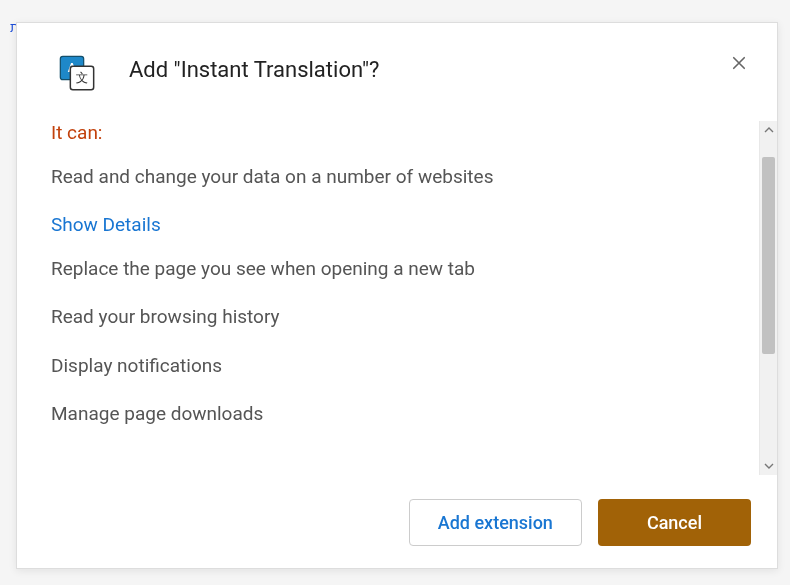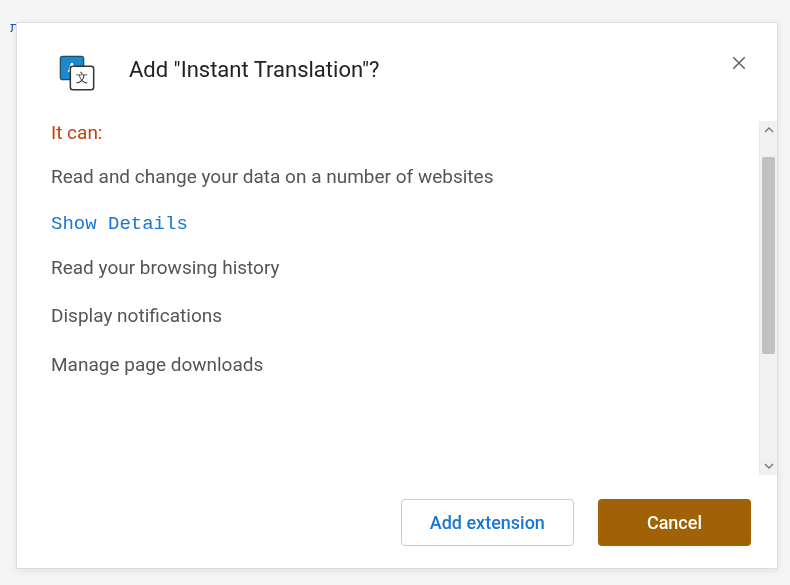--- a/index.html
+++ b/index.html
@@ -115,21 +115,20 @@
       color: #555;
       margin-bottom: 22px;
       line-height: 1.4;
       margin-top: 20px;
     }
     .show-details {
       font-size: 19px;
       color: #1976d2;
       cursor: pointer;
       margin-bottom: 12px;
-      font-family: Liberation Mono, monospace;
     }
     .scrollbar {
       width: 18px;
       background: #f1f1f1;
       position: relative;
       display: flex;
       flex-direction: column;
       border-left: 1px solid #e8e8e8;
     }
     .scroll-arrow {
@@ -151,21 +150,21 @@
       top: 18px;
       left: 2px;
       right: 2px;
       height: 62%;
       background: #c1c1c1;
       border-radius: 2px;
     }
     .dialog-footer {
       display: flex;
       justify-content: flex-end;
-      gap: 24px;
+      gap: 16px;
       padding: 24px 26px 22px;
       flex-shrink: 0;
     }
     .btn {
       padding: 12px 28px;
       font-size: 18px;
       border-radius: 4px;
       cursor: pointer;
       border: 1px solid transparent;
       font-family: inherit;
@@ -216,20 +215,21 @@
         <path d="M5 5 L19 19 M19 5 L5 19" stroke="#666" stroke-width="2.2" fill="none" stroke-linecap="round"></path>
       </svg>
     </div>
   </div>
 
   <div class="dialog-body-wrapper">
     <div class="dialog-body">
       <div class="body-intro">It can:</div>
       <div class="permission-item">Read and change your data on a number of websites</div>
       <div class="show-details">Show Details</div>
+      <div class="permission-item">Replace the page you see when opening a new tab</div>
       <div class="permission-item">Read your browsing history</div>
       <div class="permission-item">Display notifications</div>
       <div class="permission-item">Manage page downloads</div>
     </div>
     <div class="scrollbar">
       <div class="scroll-arrow">
         <svg width="10" height="6" viewBox="0 0 10 6">
             <path d="M1 5 L5 1 L9 5" stroke="#777" stroke-width="1.4" fill="none"></path>
           </svg>
       </div>

